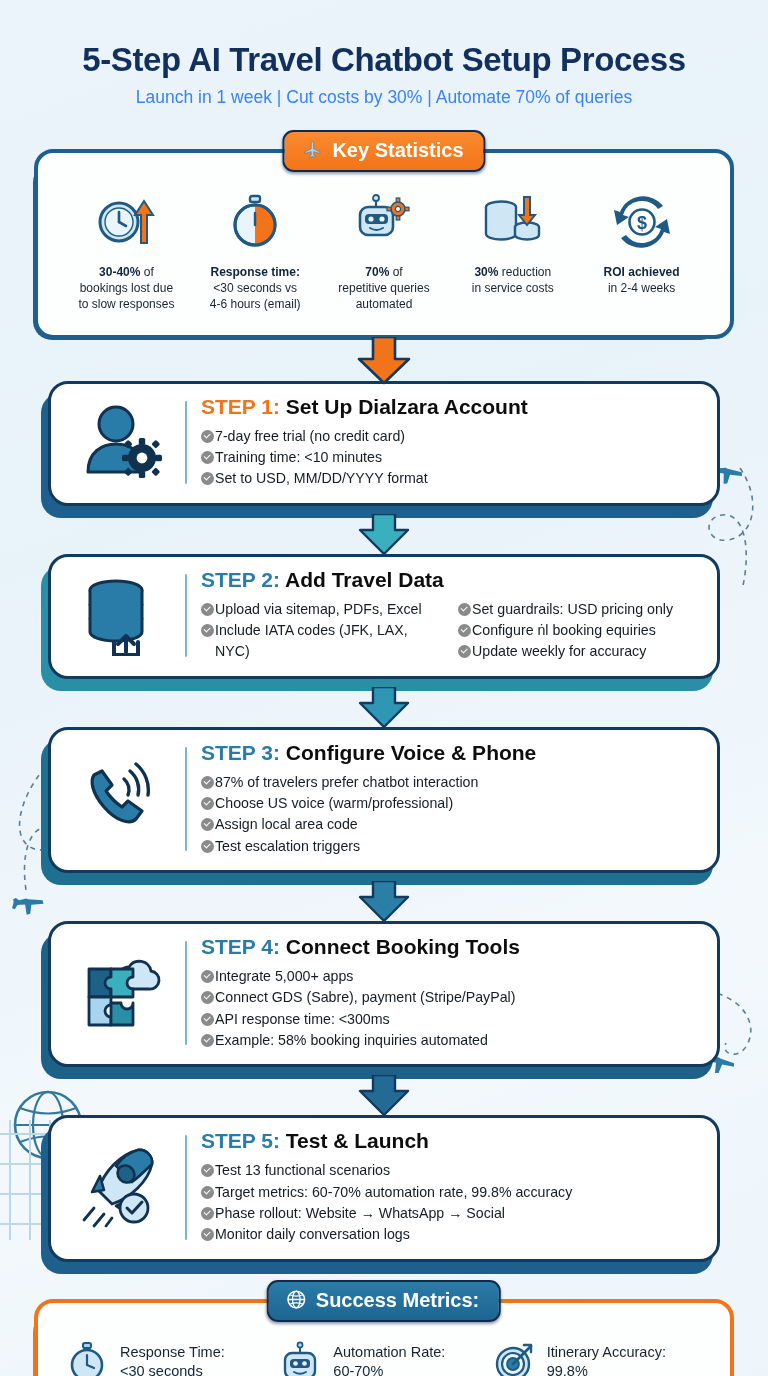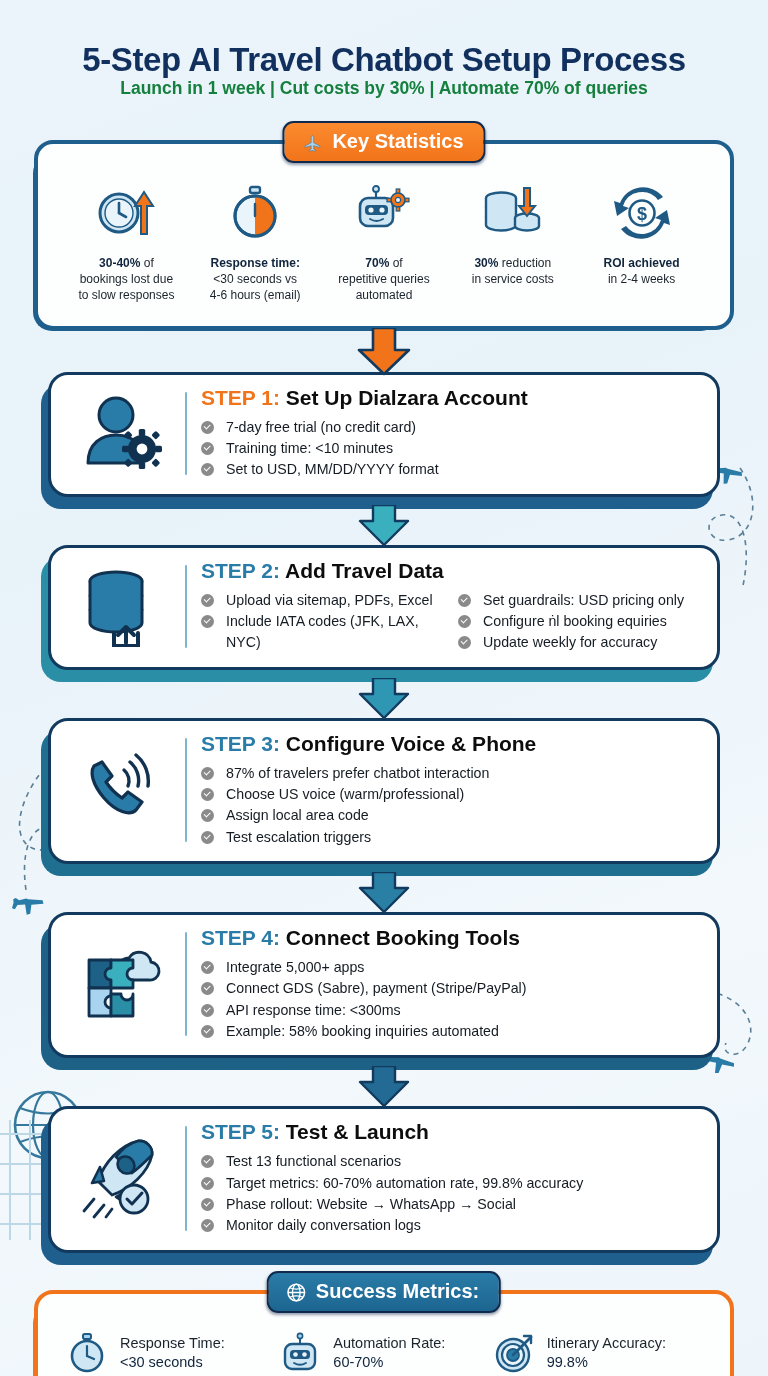--- a/index.html
+++ b/index.html
@@ -13,33 +13,33 @@
   
   .deco { position:absolute; pointer-events:none; z-index:0; }
 
   
   .header { text-align:center; padding-top:42px; position:relative; z-index:2; }
   .title {
     font-size:33px; font-weight:bold; color:#12305e; letter-spacing:-0.4px;
     line-height:1.1;
   }
   .subtitle {
-    font-size:17.5px; color:#15803d; font-weight:700;
+    margin-top:9px; font-size:17.5px; color:#3b82f6; font-weight:400;
   }
 
   
   .panel-wrap { position:relative; z-index:2; margin:0 auto; }
 
   .badge {
     position:absolute; top:0; left:50%; transform:translateX(-50%);
     z-index:5; border-radius:11px; padding:7px 20px 8px 17px;
     font-size:20px; font-weight:bold; color:#ffffff; white-space:nowrap;
     border:2.5px solid #102a4d;
     box-shadow:0 2px 3px rgba(16,42,77,.45);
-    display:flex; align-items:flex-end; gap:9px;
+    display:flex; align-items:flex-start; gap:9px;
   }
   .badge.orange { background:linear-gradient(180deg,#fb8a2e 0%,#f2741a 100%); }
   .badge.blue   { background:linear-gradient(180deg,#2a7ca8 0%,#1d6591 100%); }
   .badge-ico { display:inline-flex; align-items:center; }
 
   .panel {
     position:relative; border-radius:19px; background:#fdfefe;
     border:4px solid #1f5f8e; padding:20px;
   }
   .panel.orange-edge { border-color:#f2741a; }
@@ -71,21 +71,21 @@
   }
   .step-div { width:2px; align-self:stretch; background:#7fb4cf; margin:6px 14px 6px 2px; border-radius:2px; }
   .step-body { flex:1; }
   .step-head { font-size:21px; font-weight:bold; color:#0d0d0d; margin-bottom:7px; line-height:1.15; }
   .step-head .num { color:#2a7ca8; }
   .step-head .num.orange { color:#f2741a; }
   .bullets { list-style:none; }
   .bullets.two-col { columns:2; column-gap:14px; }
   .bullets li {
     font-size:14.2px; color:#151c24; line-height:1.5;
-    display:flex; align-items:flex-start; gap:12px; break-inside:avoid;
+    display:flex; align-items:flex-start; gap:1px; break-inside:avoid;
   }
   .chk {
     display:inline-block; min-width:13px; width:13px; height:13px; border-radius:50%;
     background:#8a8a8a; position:relative; margin-top:4px;
   }
   .chk::after{
     content:""; position:absolute; left:3.2px; top:2.9px; width:5px; height:2.6px;
     border-left:1.8px solid #fff; border-bottom:1.8px solid #fff;
     transform:rotate(-45deg);
   }

